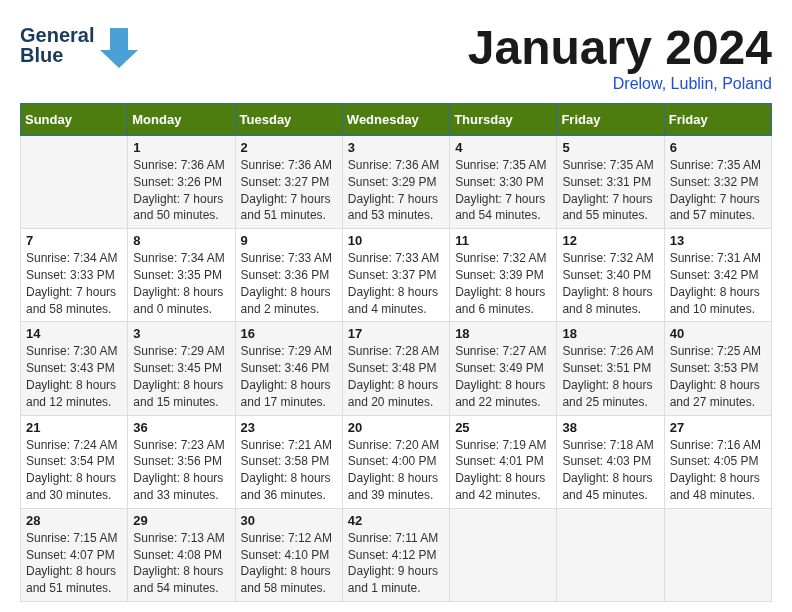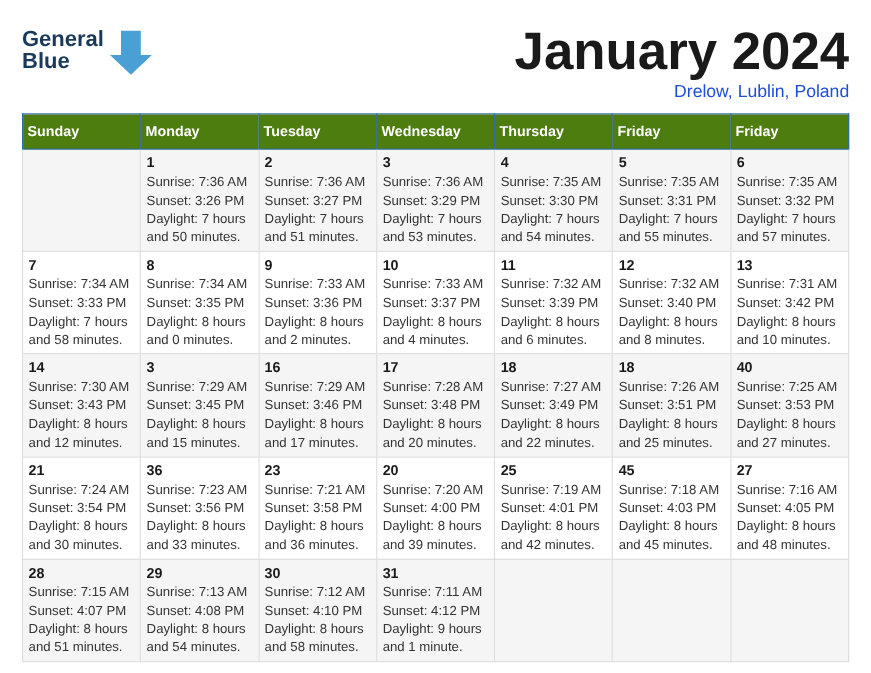--- a/index.html
+++ b/index.html
@@ -208,21 +208,21 @@
         </td>
         <td>
           <span class="day-number">20</span>
           <div class="day-info">Sunrise: 7:20 AM<br>Sunset: 4:00 PM<br>Daylight: 8 hours and 39 minutes.</div>
         </td>
         <td>
           <span class="day-number">25</span>
           <div class="day-info">Sunrise: 7:19 AM<br>Sunset: 4:01 PM<br>Daylight: 8 hours and 42 minutes.</div>
         </td>
         <td>
-          <span class="day-number">45</span>
+          <span class="day-number">38</span>
           <div class="day-info">Sunrise: 7:18 AM<br>Sunset: 4:03 PM<br>Daylight: 8 hours and 45 minutes.</div>
         </td>
         <td>
           <span class="day-number">27</span>
           <div class="day-info">Sunrise: 7:16 AM<br>Sunset: 4:05 PM<br>Daylight: 8 hours and 48 minutes.</div>
         </td>
       </tr>
       <tr>
         <td>
           <span class="day-number">28</span>
@@ -230,21 +230,21 @@
         </td>
         <td>
           <span class="day-number">29</span>
           <div class="day-info">Sunrise: 7:13 AM<br>Sunset: 4:08 PM<br>Daylight: 8 hours and 54 minutes.</div>
         </td>
         <td>
           <span class="day-number">30</span>
           <div class="day-info">Sunrise: 7:12 AM<br>Sunset: 4:10 PM<br>Daylight: 8 hours and 58 minutes.</div>
         </td>
         <td>
-          <span class="day-number">31</span>
+          <span class="day-number">42</span>
           <div class="day-info">Sunrise: 7:11 AM<br>Sunset: 4:12 PM<br>Daylight: 9 hours and 1 minute.</div>
         </td>
         <td></td>
         <td></td>
         <td></td>
       </tr>
     </tbody>
 </table>
 
 </body></html>

